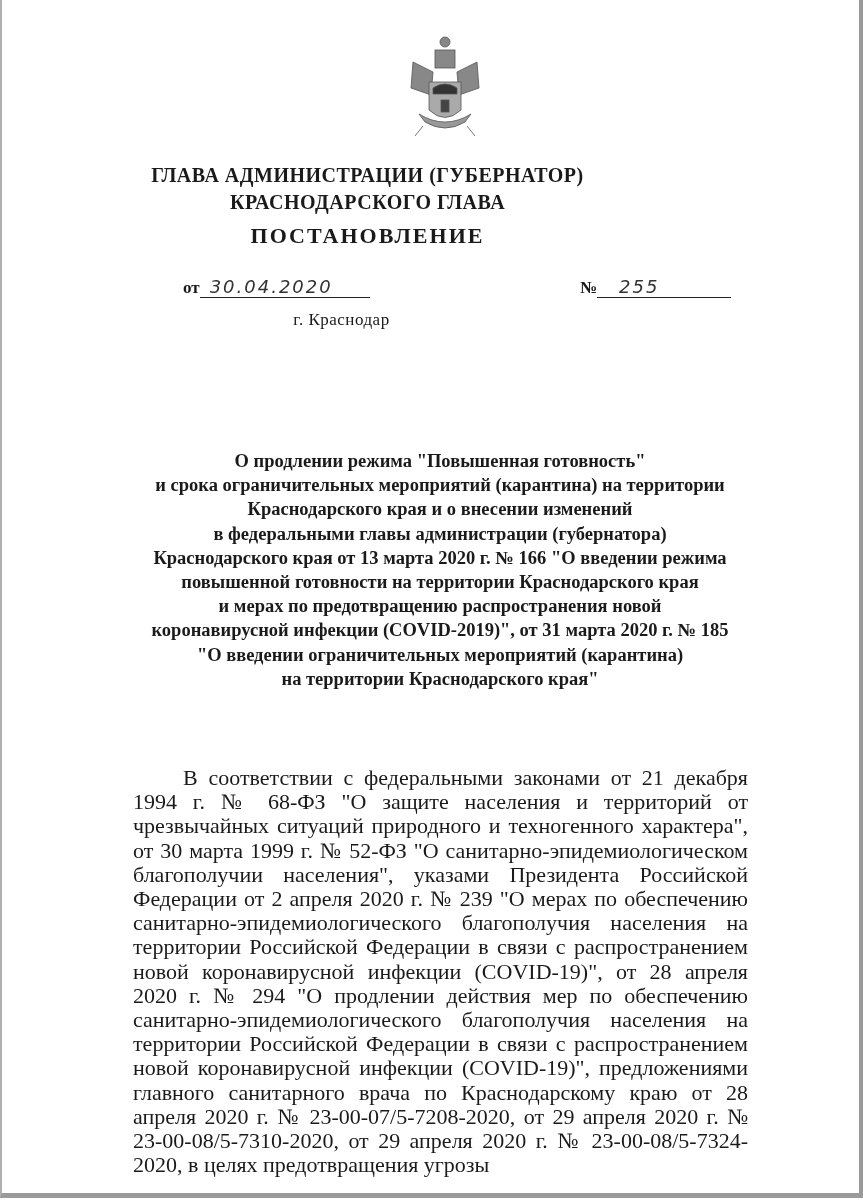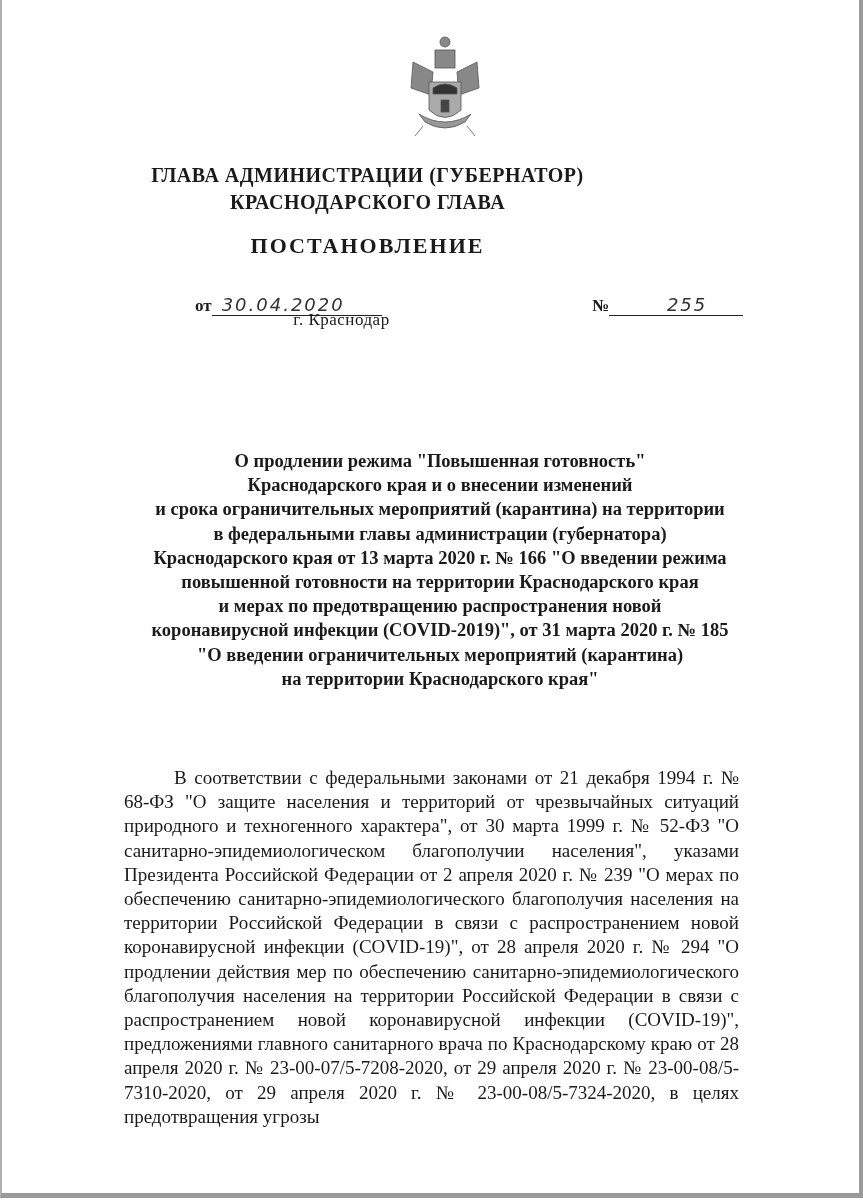--- a/index.html
+++ b/index.html
@@ -3,28 +3,28 @@
 <meta charset="utf-8">
 <style>
   html, body { margin:0; padding:0; }
   body { width:863px; height:1200px; background:#fff; position:relative; overflow:hidden;
          font-family:"Liberation Serif", serif; color:#1a1a1a; }
   .frame { position:absolute; left:0; top:0; width:857px; height:1193px;
            border-left:2px solid #b0b0b0; border-right:4px solid #9a9a9a; border-bottom:5px solid #9a9a9a; }
   .emblem { position:absolute; left:405px; top:30px; width:80px; height:110px; }
   .hdr { position:absolute; left:0; width:735px; text-align:center; font-weight:bold; letter-spacing:0.5px; }
   .h1 { top:162px; font-size:20px; line-height:27px; }
-  .h2 { top:233px; font-size:22px; letter-spacing:2px; }
-  .dateline { position:absolute; top:294px; font-size:17px; font-weight:bold;margin-left:12px; }
+  .h2 { top:223px; font-size:22px; letter-spacing:2px; }
+  .dateline { position:absolute; top:276px; font-size:17px; font-weight:bold; }
   .hand { font-family:"DejaVu Sans", sans-serif; font-style:italic; font-weight:normal; font-size:18px;
           color:#333; display:inline-block; border-bottom:1px solid #222; letter-spacing:2px; }
   .city { position:absolute; top:310px; left:0; width:683px; text-align:center; font-size:17px; letter-spacing:0.5px; }
   .title { position:absolute; top:449px; left:120px; width:640px; text-align:center; font-weight:bold;
            font-size:18.5px; line-height:24.2px; }
-  .body { position:absolute; top:766px; left:124px; width:615px; font-size:19px; line-height:24.2px; text-align:justify; }
+  .body { position:absolute; top:766px; left:133px; width:615px; font-size:22px; line-height:24.2px; text-align:justify; }
   .body p { margin:0; text-indent:50px; }
 </style>
 </head>
 <body>
 
 <div class="frame"></div>
 
 <svg class="emblem" viewBox="0 0 80 110">
   <g fill="#888" stroke="#555" stroke-width="0.8">
     <circle cx="40" cy="12" r="5"></circle>
@@ -43,30 +43,30 @@
 <div class="hdr h1">
   <div>ГЛАВА АДМИНИСТРАЦИИ (ГУБЕРНАТОР)</div>
   <div>КРАСНОДАРСКОГО ГЛАВА</div>
 </div>
 
 <div class="hdr h2">ПОСТАНОВЛЕНИЕ</div>
 
 <div class="dateline" style="left:183px;">
   <span>от</span><span class="hand" style="width:160px;padding-left:10px;">30.04.2020</span>
 </div>
-<div class="dateline" style="left:580px;text-align:center;">
+<div class="dateline" style="left:580px;">
   <span>№</span><span class="hand" style="width:112px;padding-left:22px;">255</span>
 </div>
 
 <div class="city">г. Краснодар</div>
 
 <div class="title">
   <div>О продлении режима "Повышенная готовность"</div>
+  <div>и срока ограничительных мероприятий (карантина) на территории</div>
   <div>Краснодарского края и о внесении изменений</div>
-  <div>и срока ограничительных мероприятий (карантина) на территории</div>
   <div>в федеральными главы администрации (губернатора)</div>
   <div>Краснодарского края от 13 марта 2020 г. № 166 "О введении режима</div>
   <div>повышенной готовности на территории Краснодарского края</div>
   <div>и мерах по предотвращению распространения новой</div>
   <div>коронавирусной инфекции (COVID-2019)", от 31 марта 2020 г. № 185</div>
   <div>"О введении ограничительных мероприятий (карантина)</div>
   <div>на территории Краснодарского края"</div>
 </div>
 
 <div class="body">

